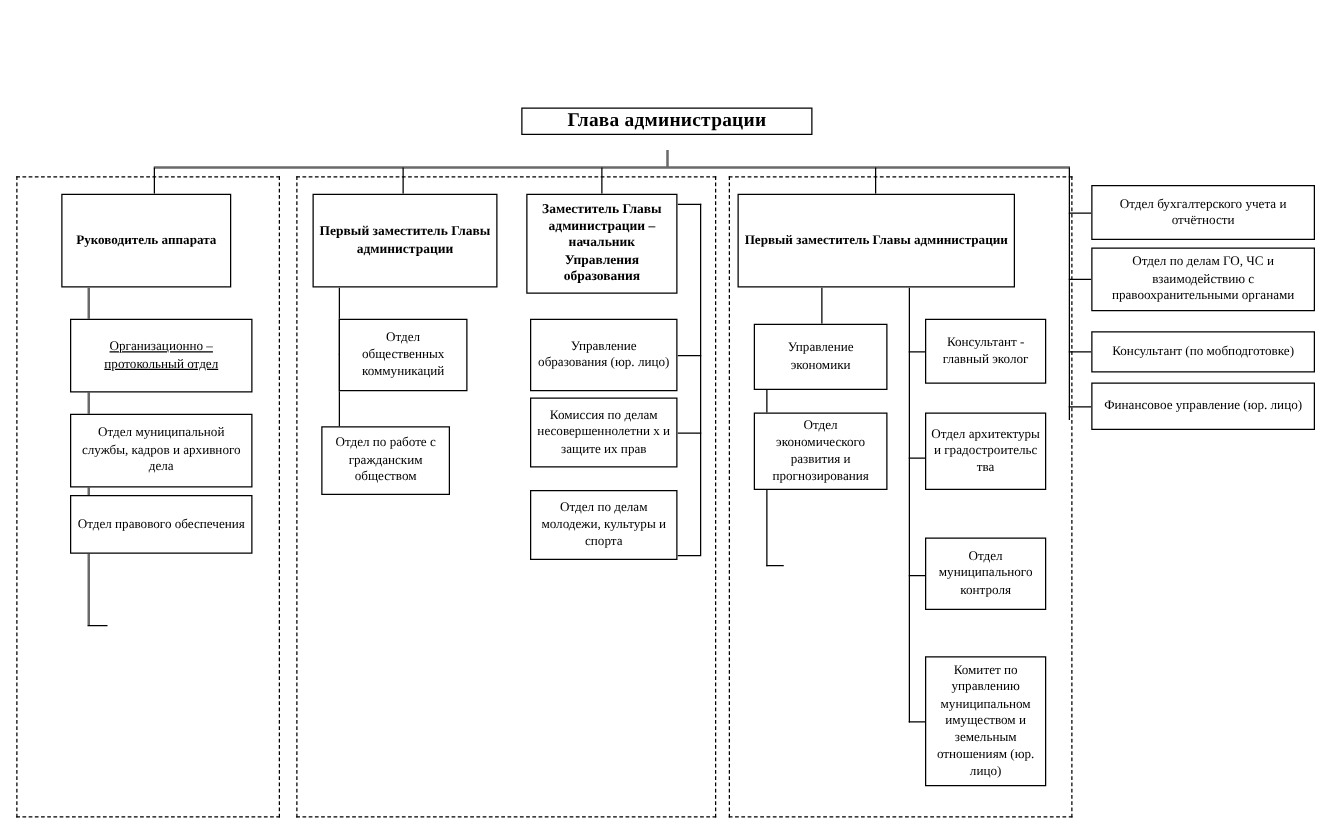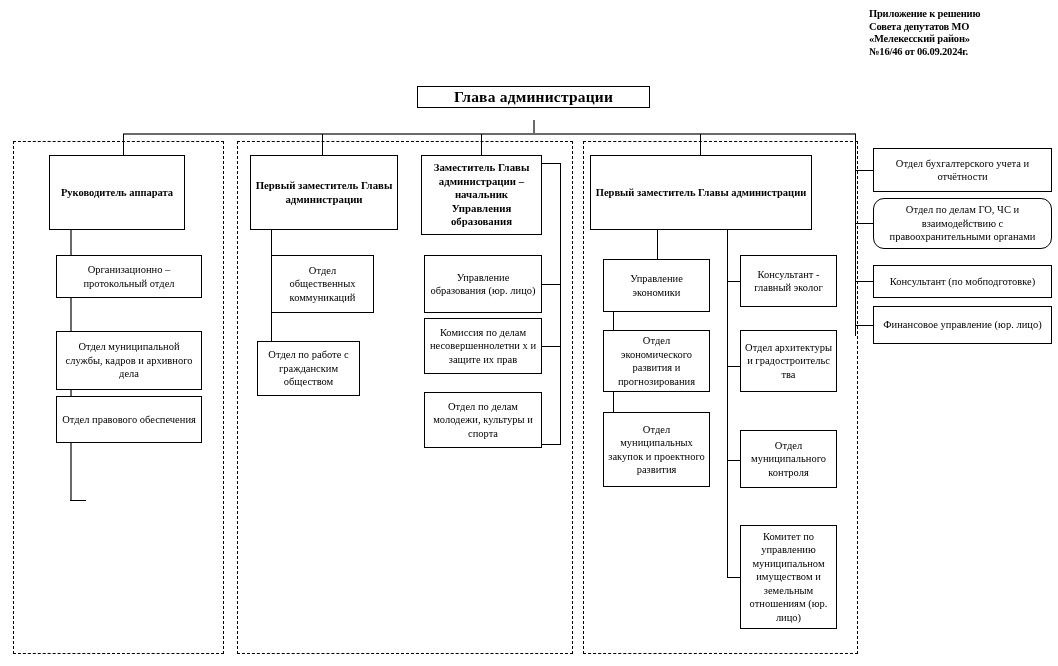--- a/index.html
+++ b/index.html
@@ -74,26 +74,20 @@
     letter-spacing: 0.2px;
   }
   .node.lead { font-weight: bold; font-size: 10.8px; }
   .node span { display: block; }
 </style>
 </head>
 <body>
 
 <div id="chart">
 
-  <div class="doc-note">
-    <div>Приложение к решению</div>
-    <div>Совета депутатов МО</div>
-    <div>«Мелекесский район»</div>
-    <div>№16/46  от 06.09.2024г.</div>
-  </div>
 
   <div class="group-frame" style="left:13px; top:141px; width:211px; height:513px;"></div>
   <div class="group-frame" style="left:237px; top:141px; width:336px; height:513px;"></div>
   <div class="group-frame" style="left:583px; top:141px; width:275px; height:513px;"></div>
 
   <div class="node title" style="left:417px; top:86px; width:233px; height:22px;">
     <span>Глава администрации</span>
   </div>
 
   <div class="ln thick-v" style="left:533px; top:120px; height:14px;"></div>
@@ -101,21 +95,21 @@
   <div class="ln thick-h" style="left:123px; top:133px; width:733px;"></div>
 
   <div class="ln v" style="left:123px; top:134px; height:21px;"></div>
   <div class="node bold" style="left:49px; top:155px; width:136px; height:75px;">
     <span>Руководитель аппарата</span>
   </div>
 
   <div class="ln thick-v" style="left:70px; top:230px; height:270px;"></div>
 
   <div class="ln h" style="left:70px; top:285px; width:16px;"></div>
-  <div class="node" style="left:56px; top:255px; width:146px; height:43px;">
+  <div class="node" style="left:56px; top:255px; width:146px; height:59px;text-decoration:underline;">
     <span>Организационно – протокольный отдел</span>
   </div>
 
   <div class="ln h" style="left:70px; top:361px; width:16px;"></div>
   <div class="node" style="left:56px; top:331px; width:146px; height:59px;">
     <span>Отдел муниципальной службы, кадров и архивного дела</span>
   </div>
 
   <div class="ln h" style="left:70px; top:419px; width:16px;"></div>
   <div class="node" style="left:56px; top:396px; width:146px; height:47px;">
@@ -172,23 +166,20 @@
     <span>Управление экономики</span>
   </div>
   <div class="ln v" style="left:613px; top:312px; height:141px;"></div>
 
   <div class="ln h" style="left:613px; top:361px; width:14px;"></div>
   <div class="node" style="left:603px; top:330px; width:107px; height:62px;">
     <span>Отдел экономического развития и прогнозирования</span>
   </div>
 
   <div class="ln h" style="left:613px; top:452px; width:14px;"></div>
-  <div class="node" style="left:603px; top:412px; width:107px; height:75px;">
-    <span>Отдел муниципальных закупок и проектного развития</span>
-  </div>
 
   <div class="ln v" style="left:727px; top:230px; height:348px;"></div>
 
   <div class="ln h" style="left:727px; top:281px; width:17px;"></div>
   <div class="node" style="left:740px; top:255px; width:97px; height:52px;">
     <span>Консультант - главный эколог</span>
   </div>
 
   <div class="ln h" style="left:727px; top:366px; width:17px;"></div>
   <div class="node" style="left:740px; top:330px; width:97px; height:62px;">
@@ -206,21 +197,21 @@
   </div>
 
   <div class="ln v" style="left:855px; top:134px; height:202px;"></div>
 
   <div class="ln h" style="left:855px; top:170px; width:18px;"></div>
   <div class="node" style="left:873px; top:148px; width:179px; height:44px;">
     <span>Отдел бухгалтерского учета и отчётности</span>
   </div>
 
   <div class="ln h" style="left:855px; top:223px; width:18px;"></div>
-  <div class="node" style="left:873px; top:198px; width:179px; height:51px;border-radius:11px;">
+  <div class="node" style="left:873px; top:198px; width:179px; height:51px;">
     <span>Отдел по делам ГО, ЧС и взаимодействию с правоохранительными органами</span>
   </div>
 
   <div class="ln h" style="left:855px; top:281px; width:18px;"></div>
   <div class="node" style="left:873px; top:265px; width:179px; height:33px;">
     <span>Консультант (по мобподготовке)</span>
   </div>
 
   <div class="ln h" style="left:855px; top:325px; width:18px;"></div>
   <div class="node" style="left:873px; top:306px; width:179px; height:38px;">

